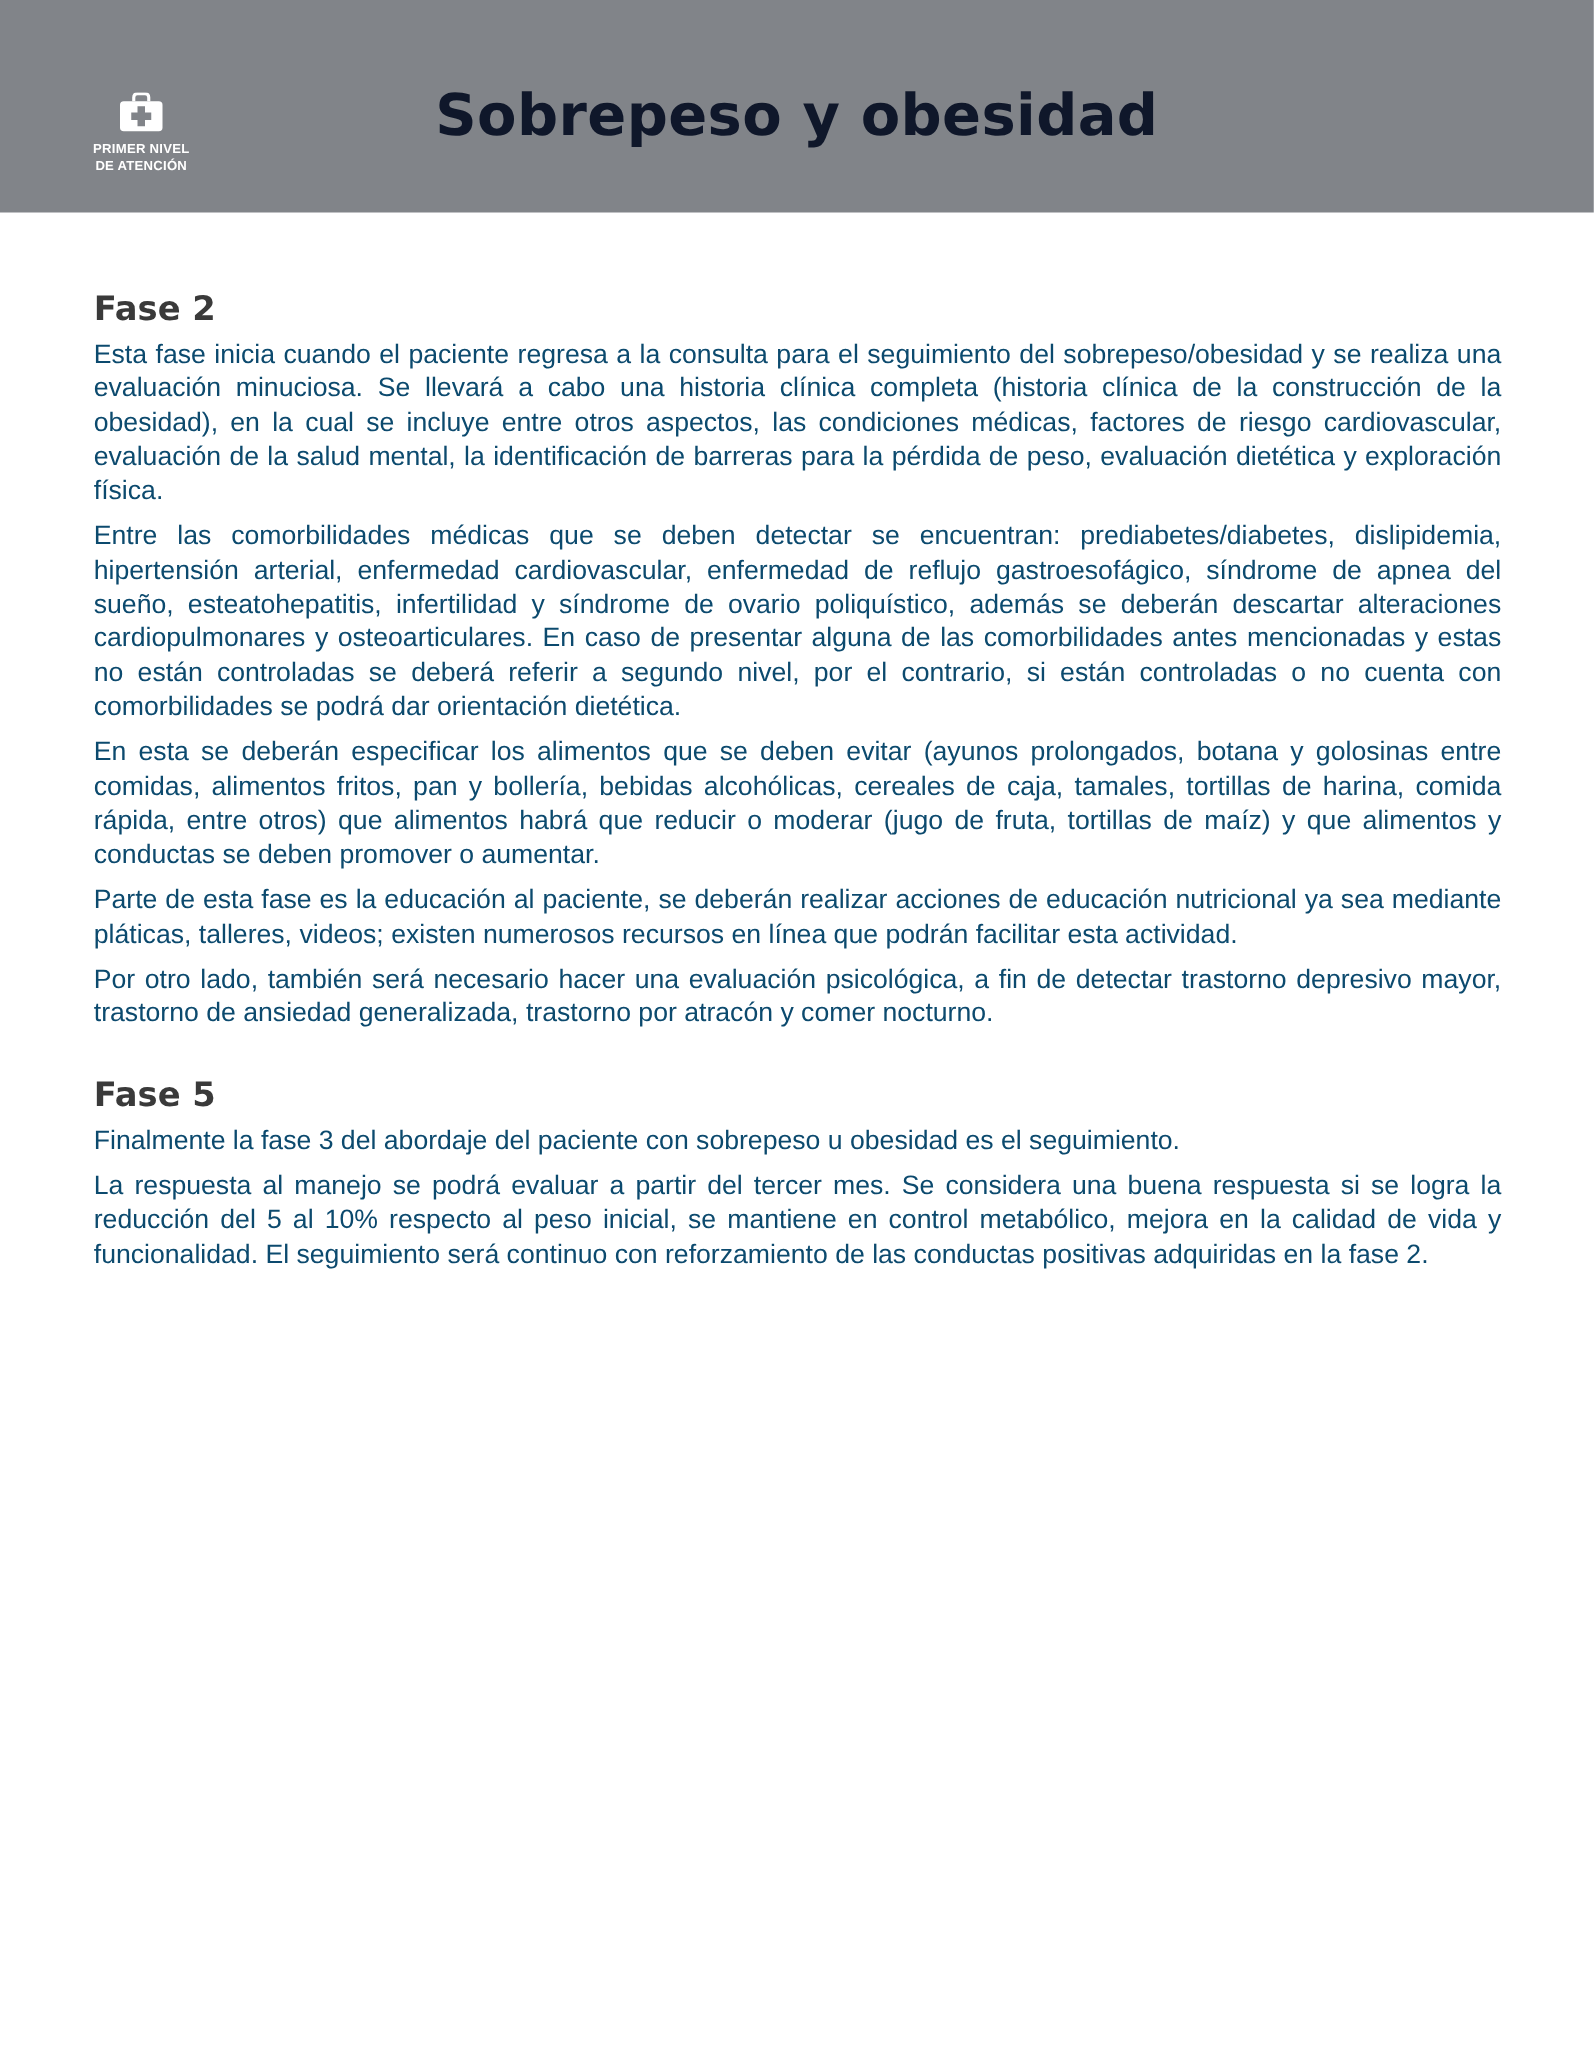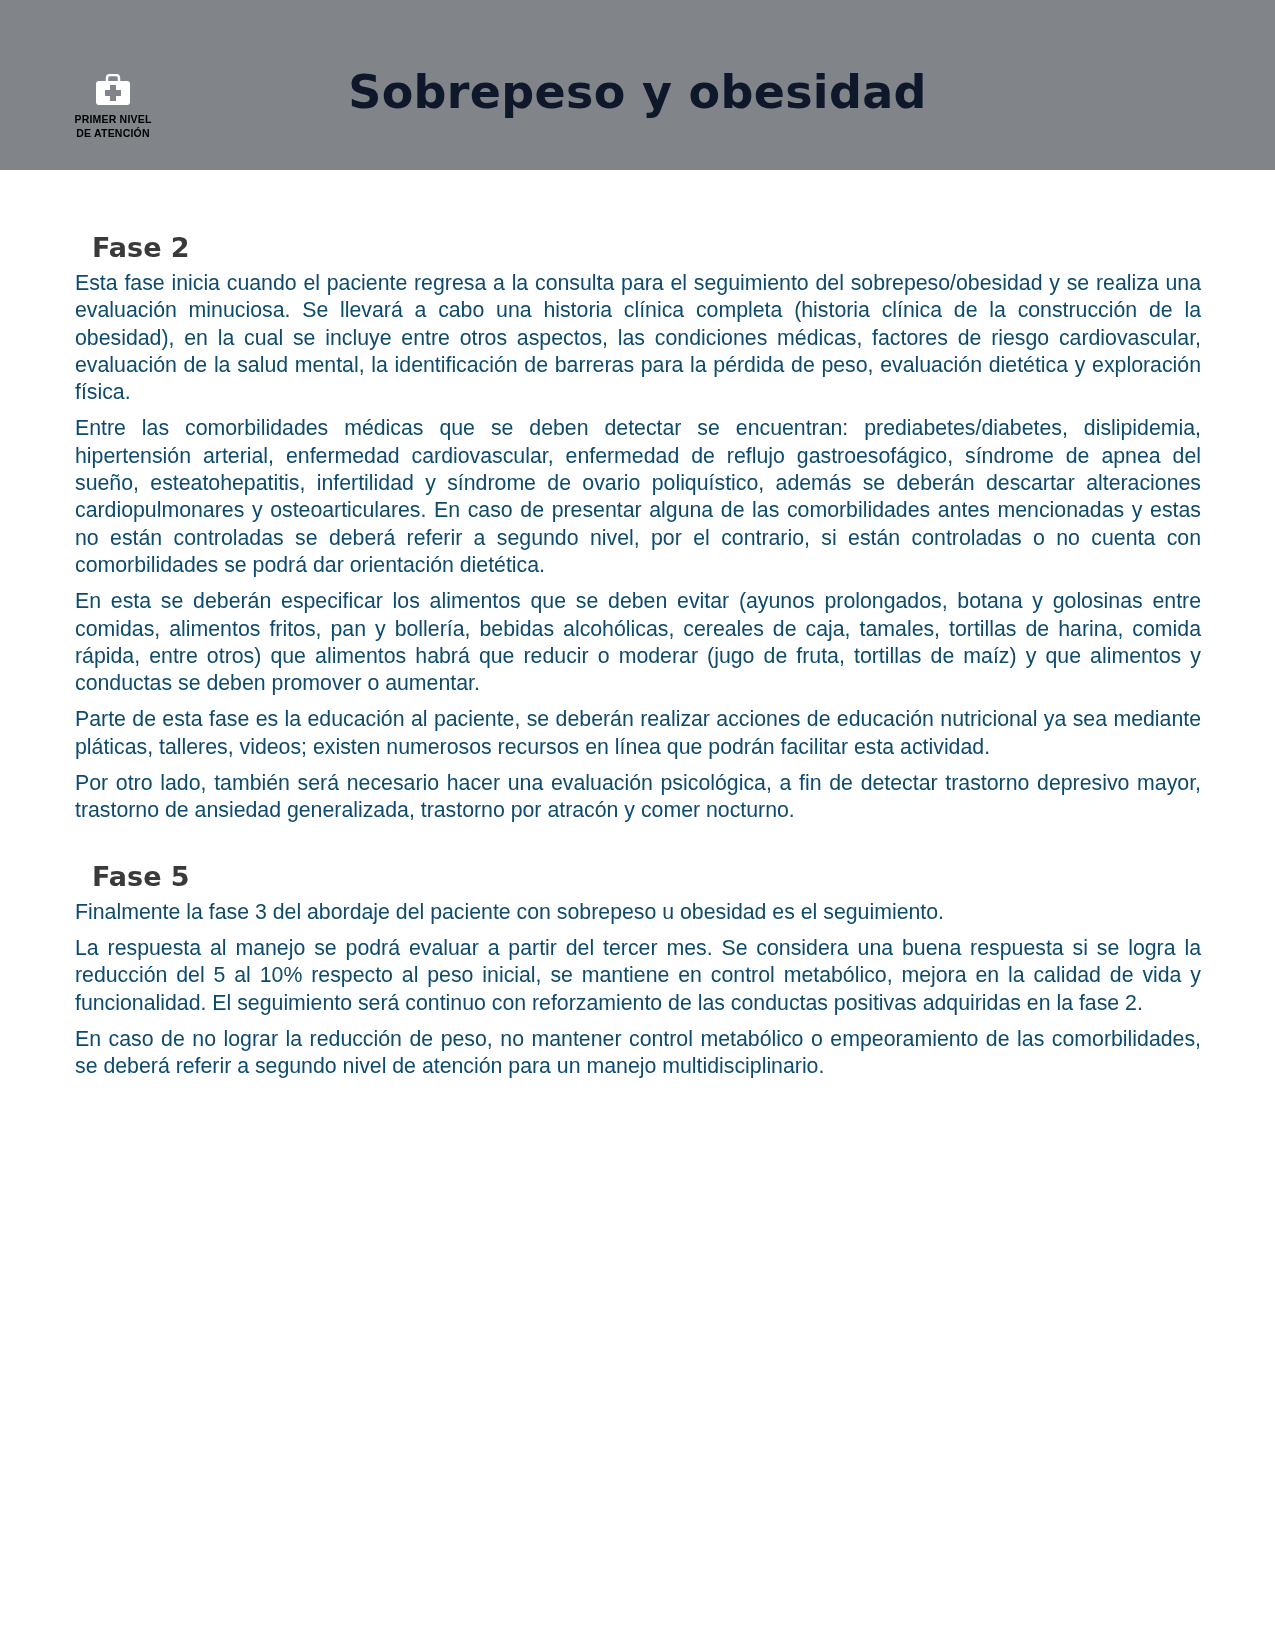--- a/index.html
+++ b/index.html
@@ -21,21 +21,21 @@
       width: 1275px;
       height: 170px;
       background: #818489;
     }
     .logo {
       position: absolute;
       left: 66px;
       top: 74px;
       width: 94px;
       text-align: center;
-      color: #000000;
+      color: #ffffff;
     }
     .logo .kit {
       display: block;
       margin: 0 auto 6px auto;
       width: 36px;
       height: 32px;
     }
     .logo .logo-text {
       font-family: "Liberation Sans", sans-serif;
       font-weight: bold;
@@ -77,21 +77,21 @@
       font-weight: bold;
       letter-spacing: -0.5px;
     }
     .content {
       position: absolute;
       left: 75px;
       top: 228px;
       width: 1126px;
     }
     h2.section-heading {
-      margin: 0 0 2px 17px;
+      margin: 0 0 2px 0;
       font-family: "DejaVu Sans", sans-serif;
       font-weight: bold;
       font-size: 27px;
       line-height: 40px;
       color: #3a3a3a;
     }
     p.para {
       margin: 0 0 9px 0;
       font-family: "Liberation Sans", sans-serif;
       font-size: 21.3px;
@@ -129,15 +129,14 @@
     <p class="para">Entre las comorbilidades médicas que se deben detectar se encuentran: prediabetes/diabetes, dislipidemia, hipertensión arterial, enfermedad cardiovascular, enfermedad de reflujo gastroesofágico, síndrome de apnea del sueño, esteatohepatitis, infertilidad y síndrome de ovario poliquístico, además se deberán descartar alteraciones cardiopulmonares y osteoarticulares. En caso de presentar alguna de las comorbilidades antes mencionadas y estas no están controladas se deberá referir a segundo nivel, por el contrario, si están controladas o no cuenta con comorbilidades se podrá dar orientación dietética.</p>
     <p class="para">En esta se deberán especificar los alimentos que se deben evitar (ayunos prolongados, botana y golosinas entre comidas, alimentos fritos, pan y bollería, bebidas alcohólicas, cereales de caja, tamales, tortillas de harina, comida rápida, entre otros) que alimentos habrá que reducir o moderar (jugo de fruta, tortillas de maíz) y que alimentos y conductas se deben promover o aumentar.</p>
     <p class="para">Parte de esta fase es la educación al paciente, se deberán realizar acciones de educación nutricional ya sea mediante pláticas, talleres, videos; existen numerosos recursos en línea que podrán facilitar esta actividad.</p>
     <p class="para">Por otro lado, también será necesario hacer una evaluación psicológica, a fin de detectar trastorno depresivo mayor, trastorno de ansiedad generalizada, trastorno por atracón y comer nocturno.</p>
   </div>
 
   <div class="section">
     <h2 class="section-heading">Fase 5</h2>
     <p class="para">Finalmente la fase 3 del abordaje del paciente con sobrepeso u obesidad es el seguimiento.</p>
     <p class="para">La respuesta al manejo se podrá evaluar a partir del tercer mes. Se considera una buena respuesta si se logra la reducción del 5 al 10% respecto al peso inicial, se mantiene en control metabólico, mejora en la calidad de vida y funcionalidad. El seguimiento será continuo con reforzamiento de las conductas positivas adquiridas en la fase 2.</p>
-    <p class="para">En caso de no lograr la reducción de peso, no mantener control metabólico o empeoramiento de las comorbilidades, se deberá referir a segundo nivel de atención para un manejo multidisciplinario.</p>
   </div>
 </div>
 
 </body></html>

